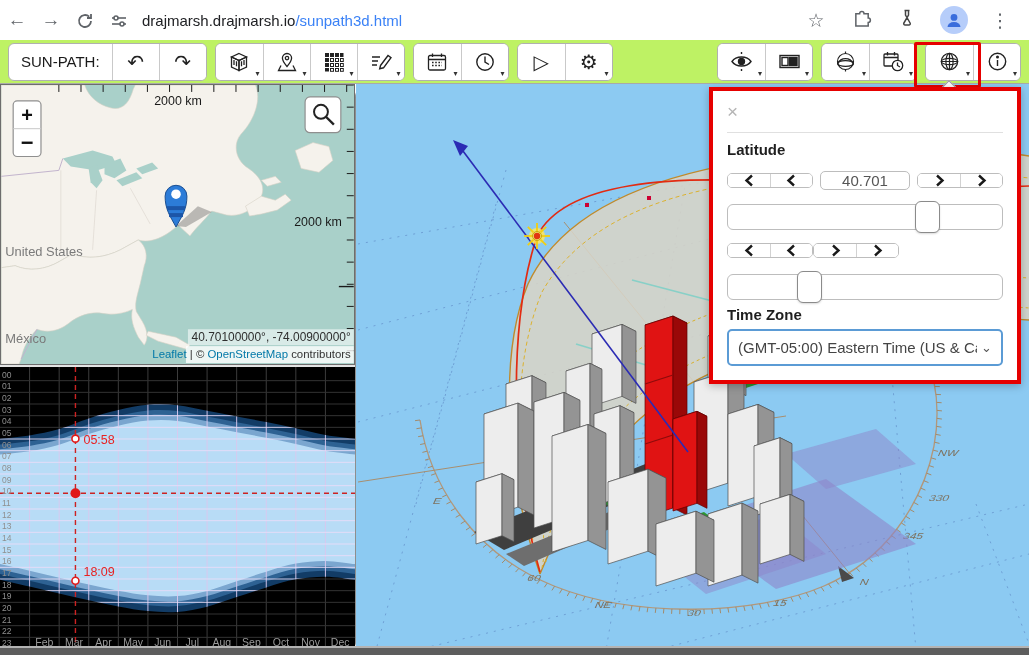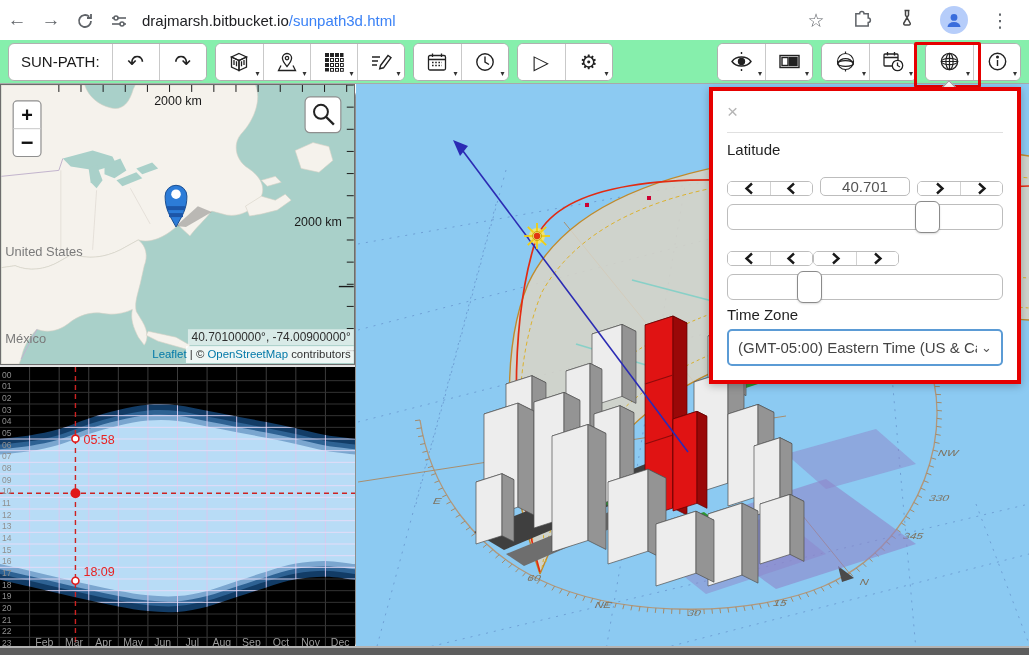--- a/index.html
+++ b/index.html
@@ -12,21 +12,21 @@
     border-bottom:1px solid #d5d5d5;display:flex;align-items:center;}
   .bi{color:#5f6368;font-size:19px;width:34px;text-align:center;cursor:pointer;flex:0 0 auto;}
   #reload-icon svg,#tune-icon svg{vertical-align:middle;}
   #url-text{font-size:15px;margin-left:6px;flex:1 1 auto;white-space:nowrap;}
   #url-text .host{color:#202124;} #url-text .path{color:#3b82f6;}
   #browser-right{display:flex;align-items:center;gap:0;margin-right:6px;}
   #browser-right .bi{width:46px;}
   #avatar{width:28px;height:28px;border-radius:50%;background:#b6cdfa;display:flex;align-items:center;justify-content:center;margin:0 9px;}
 
   
-  #toolbar{position:absolute;left:0;top:40px;width:1029px;height:44px;background:#86efac;
+  #toolbar{position:absolute;left:0;top:40px;width:1029px;height:44px;background:#bef264;
     border-bottom:1px solid #a9a9a9;display:flex;align-items:center;padding-left:8px;box-sizing:border-box;}
   .tb-group{display:flex;border:1px solid #b0b0b0;border-radius:6px;height:36px;margin-right:8px;background:#fff;overflow:hidden;flex:0 0 auto;}
   .tb-label{display:flex;align-items:center;padding:0 12px;font-size:15px;color:#1a1a1a;}
   .tb-btn{width:47px;height:36px;border:none;background:#fff;border-left:1px solid #c9c9c9;position:relative;
     display:flex;align-items:center;justify-content:center;cursor:pointer;color:#222;padding:0;}
   .tb-group .tb-btn:first-child{border-left:none;}
   .tb-btn .glyph{font-size:20px;line-height:1;color:#222;}
   .tb-btn .caret{position:absolute;right:3px;bottom:2px;font-size:8px;color:#333;}
   #tb-spacer{flex:1 1 auto;}
   #globe-highlight{position:absolute;left:914px;top:42px;width:61px;height:40px;border:3px solid #e60000;border-radius:2px;z-index:22;pointer-events:none;}
@@ -50,22 +50,22 @@
 
   
   #geo-panel{position:absolute;left:709px;top:87px;width:312px;box-sizing:border-box;background:#fff;
     border:4px solid #e60000;z-index:30;padding:11px 14px 14px;box-shadow:0 2px 8px rgba(0,0,0,.25);}
   #geo-title-row{display:flex;justify-content:space-between;align-items:center;margin-bottom:10px;}
   #geo-title{font-size:15px;color:#3c3c3c;letter-spacing:.4px;}
   #geo-close{font-size:19px;color:#b5b5b5;cursor:pointer;line-height:1;}
   .geo-btn{width:100%;box-sizing:border-box;background:#fff;border:1px solid #bdbdbd;border-radius:5px;
     padding:8px 4px;font-size:15px;color:#5c5c5c;text-align:center;cursor:pointer;font-family:"Liberation Sans",sans-serif;}
   .geo-hr{border:none;border-top:1px solid #e0e0e0;margin:11px 0 8px;}
-  .geo-label{font-size:15px;font-weight:normal;color:#1f1f1f;margin:6px 0 6px;}
-  .stepper{display:flex;align-items:flex-end;height:32px;}
+  .geo-label{font-size:15px;font-weight:bold;color:#1f1f1f;margin:6px 0 6px;}
+  .stepper{display:flex;align-items:center;height:32px;}
   .step-pair{display:flex;border:1px solid #bdbdbd;border-radius:5px;overflow:hidden;flex:0 0 auto;}
   .step-btn{width:42px;background:#fff;border:none;border-left:1px solid #d2d2d2;display:flex;align-items:center;justify-content:center;cursor:pointer;padding:0;}
   .step-pair .step-btn:first-child{border-left:none;}
   .step-value{flex:1 1 auto;border:1px solid #bdbdbd;border-radius:5px;margin:0 7px;display:flex;
     align-items:center;justify-content:center;font-size:15px;color:#555;}
   .slider{position:relative;height:24px;border:1px solid #bdbdbd;border-radius:6px;margin:8px 0 4px;background:#fff;}
   .slider-thumb{position:absolute;top:-4px;width:23px;height:30px;background:#fff;border:1px solid #8b8b8b;
     border-radius:6px;box-shadow:0 1px 2px rgba(0,0,0,.15);cursor:pointer;}
   .tz-select{display:flex;justify-content:space-between;align-items:center;border:2px solid #5b9bd5;
     border-radius:5px;padding:8px 9px;font-size:15px;color:#444;cursor:pointer;}
@@ -85,21 +85,21 @@
   </span>
   <span class="bi" id="tune-icon">
     <svg width="16" height="16" viewBox="0 0 16 16" stroke="#5f6368" stroke-width="1.6" fill="#5f6368">
       <line x1="1" y1="5" x2="15" y2="5"></line>
         <circle cx="5" cy="5" r="2" fill="#fff"></circle>
       <line x1="1" y1="11" x2="15" y2="11"></line>
         <circle cx="11" cy="11" r="2" fill="#fff"></circle>
     </svg>
   </span>
   <span id="url-text">
-    <span class="host">drajmarsh.bitbucket.io</span><span class="path">/sunpath3d.html</span>
+    <span class="host">drajmarsh.drajmarsh.io</span><span class="path">/sunpath3d.html</span>
   </span>
   <span id="browser-right">
     <span class="bi">☆</span>
     <span class="bi">
       <svg width="19" height="19" viewBox="0 0 20 20" fill="none" stroke="#5f6368" stroke-width="1.6">
         <path d="M3 8 h4 a2.3 2.3 0 1 1 4.6 0 H16 v4.6 a2.3 2.3 0 1 1 0 4.6 V21 H3 Z" transform="translate(0,-2)"></path>
       </svg>
     </span>
     <span class="bi">
       <svg width="18" height="18" viewBox="0 0 18 18" fill="none" stroke="#444" stroke-width="1.5">

